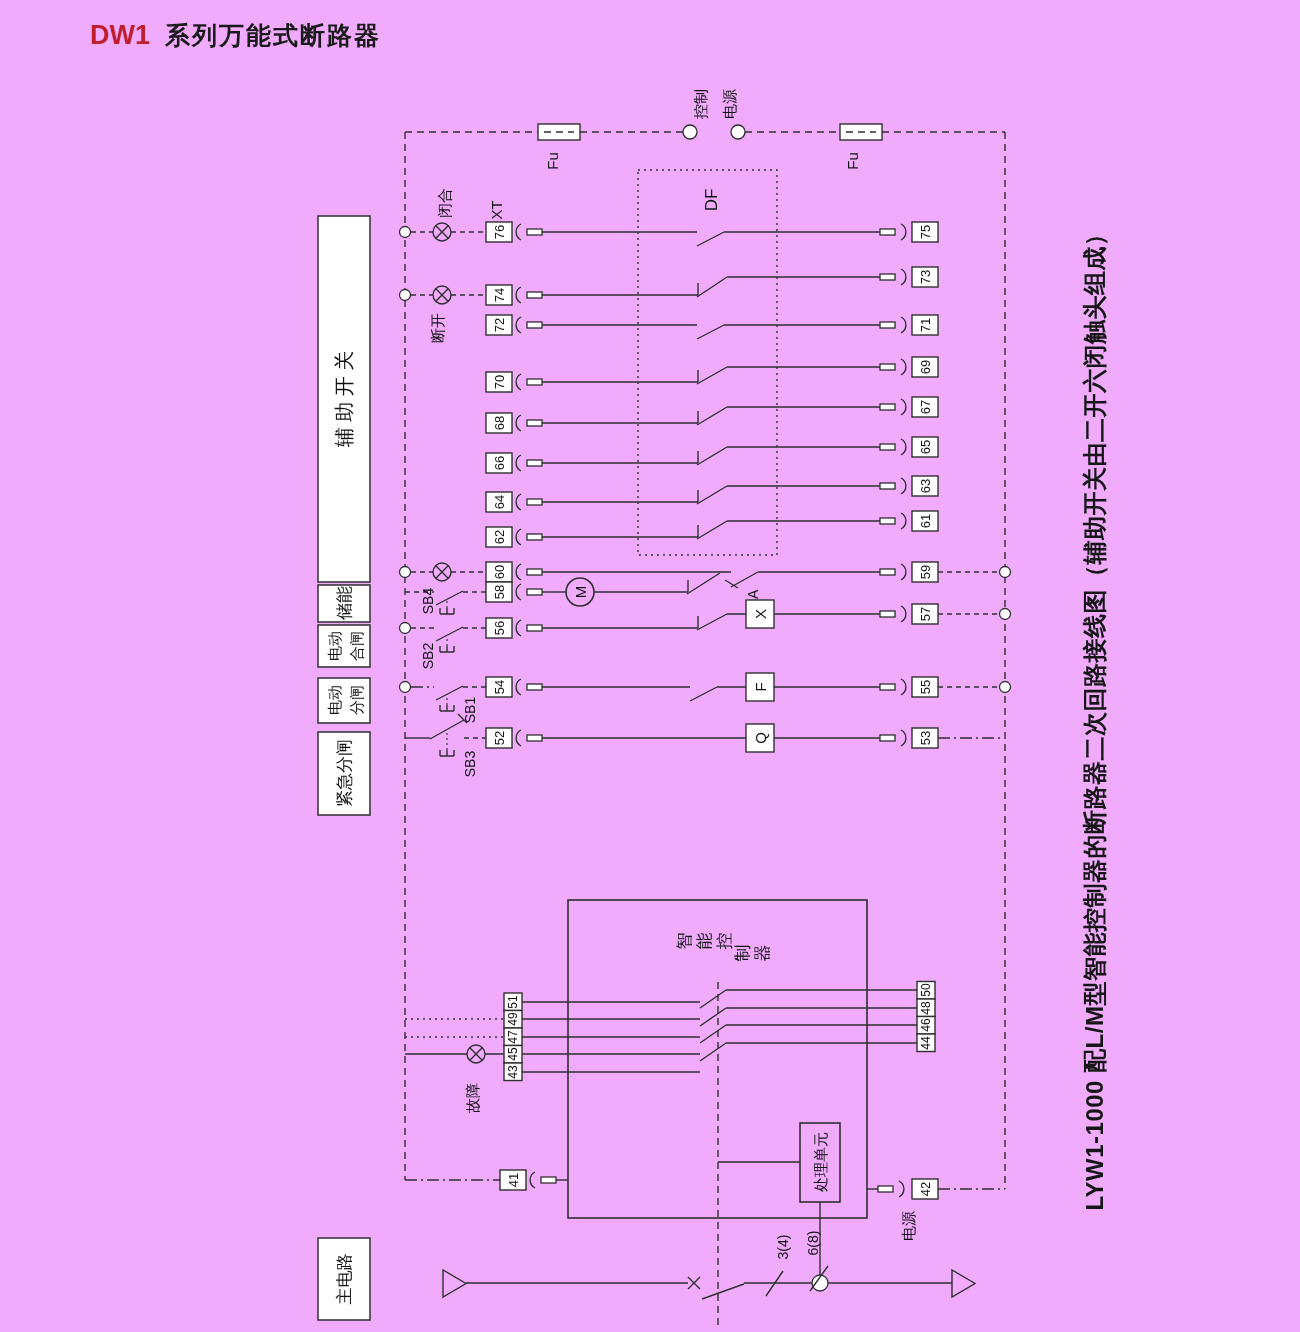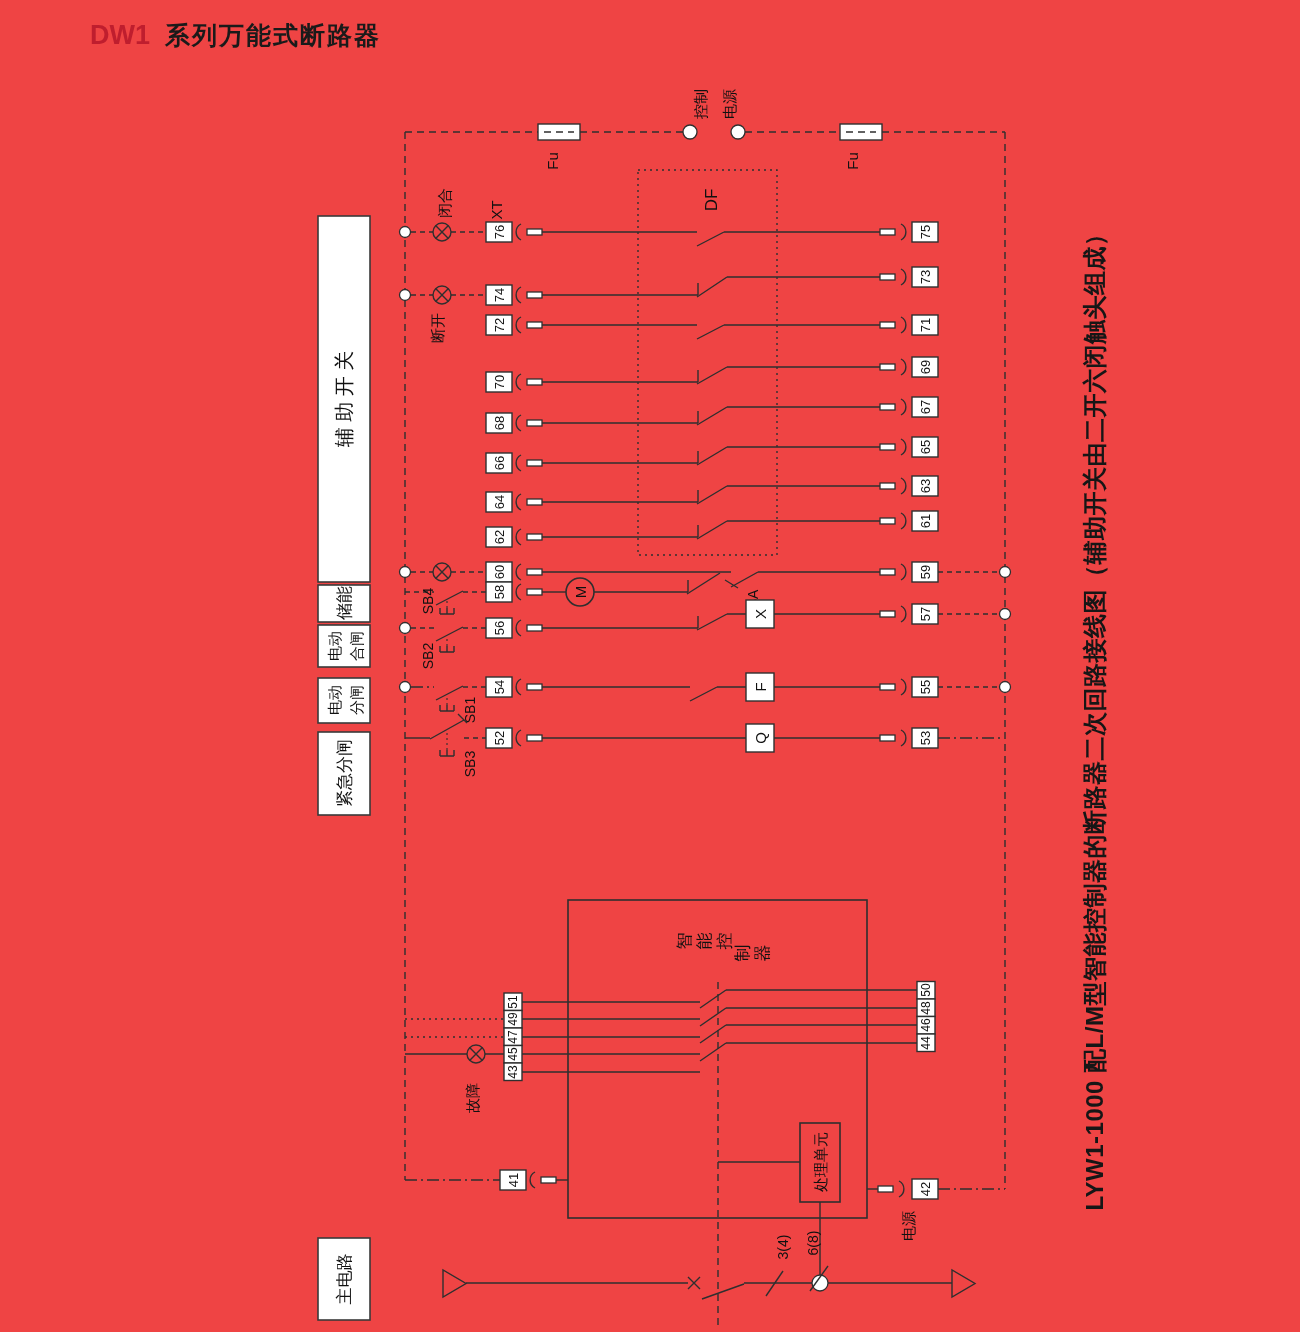--- a/index.html
+++ b/index.html
@@ -1,16 +1,16 @@
 <!DOCTYPE html>
 <html><head>
 <meta charset="utf-8">
 <style>
   html,body { margin:0; padding:0; background:#ffffff; }
-  .canvas { position:relative; width:1300px; height:1332px; background:#ef4444; overflow:hidden; }
+  .canvas { position:relative; width:1300px; height:1332px; background:#f0abfc; overflow:hidden; }
   svg { position:absolute; left:0; top:0; }
   svg text { font-family:"Liberation Sans", sans-serif; fill:#111; }
   .w    { fill:none; stroke:#2f2f2f; stroke-width:1.4; }
   .w2   { fill:none; stroke:#2f2f2f; stroke-width:1.6; }
   .dash { fill:none; stroke:#2f2f2f; stroke-width:1.4; stroke-dasharray:7 5; }
   .sdash{ fill:none; stroke:#2f2f2f; stroke-width:1.4; stroke-dasharray:5 4; }
   .dot  { fill:none; stroke:#2f2f2f; stroke-width:1.4; stroke-dasharray:2 4; }
   .dd   { fill:none; stroke:#2f2f2f; stroke-width:1.4; stroke-dasharray:12 4 2 4; }
   .elink{ fill:none; stroke:#2f2f2f; stroke-width:1.1; stroke-dasharray:2 3; }
   .tbox { fill:#fff; stroke:#2f2f2f; stroke-width:1.4; }

